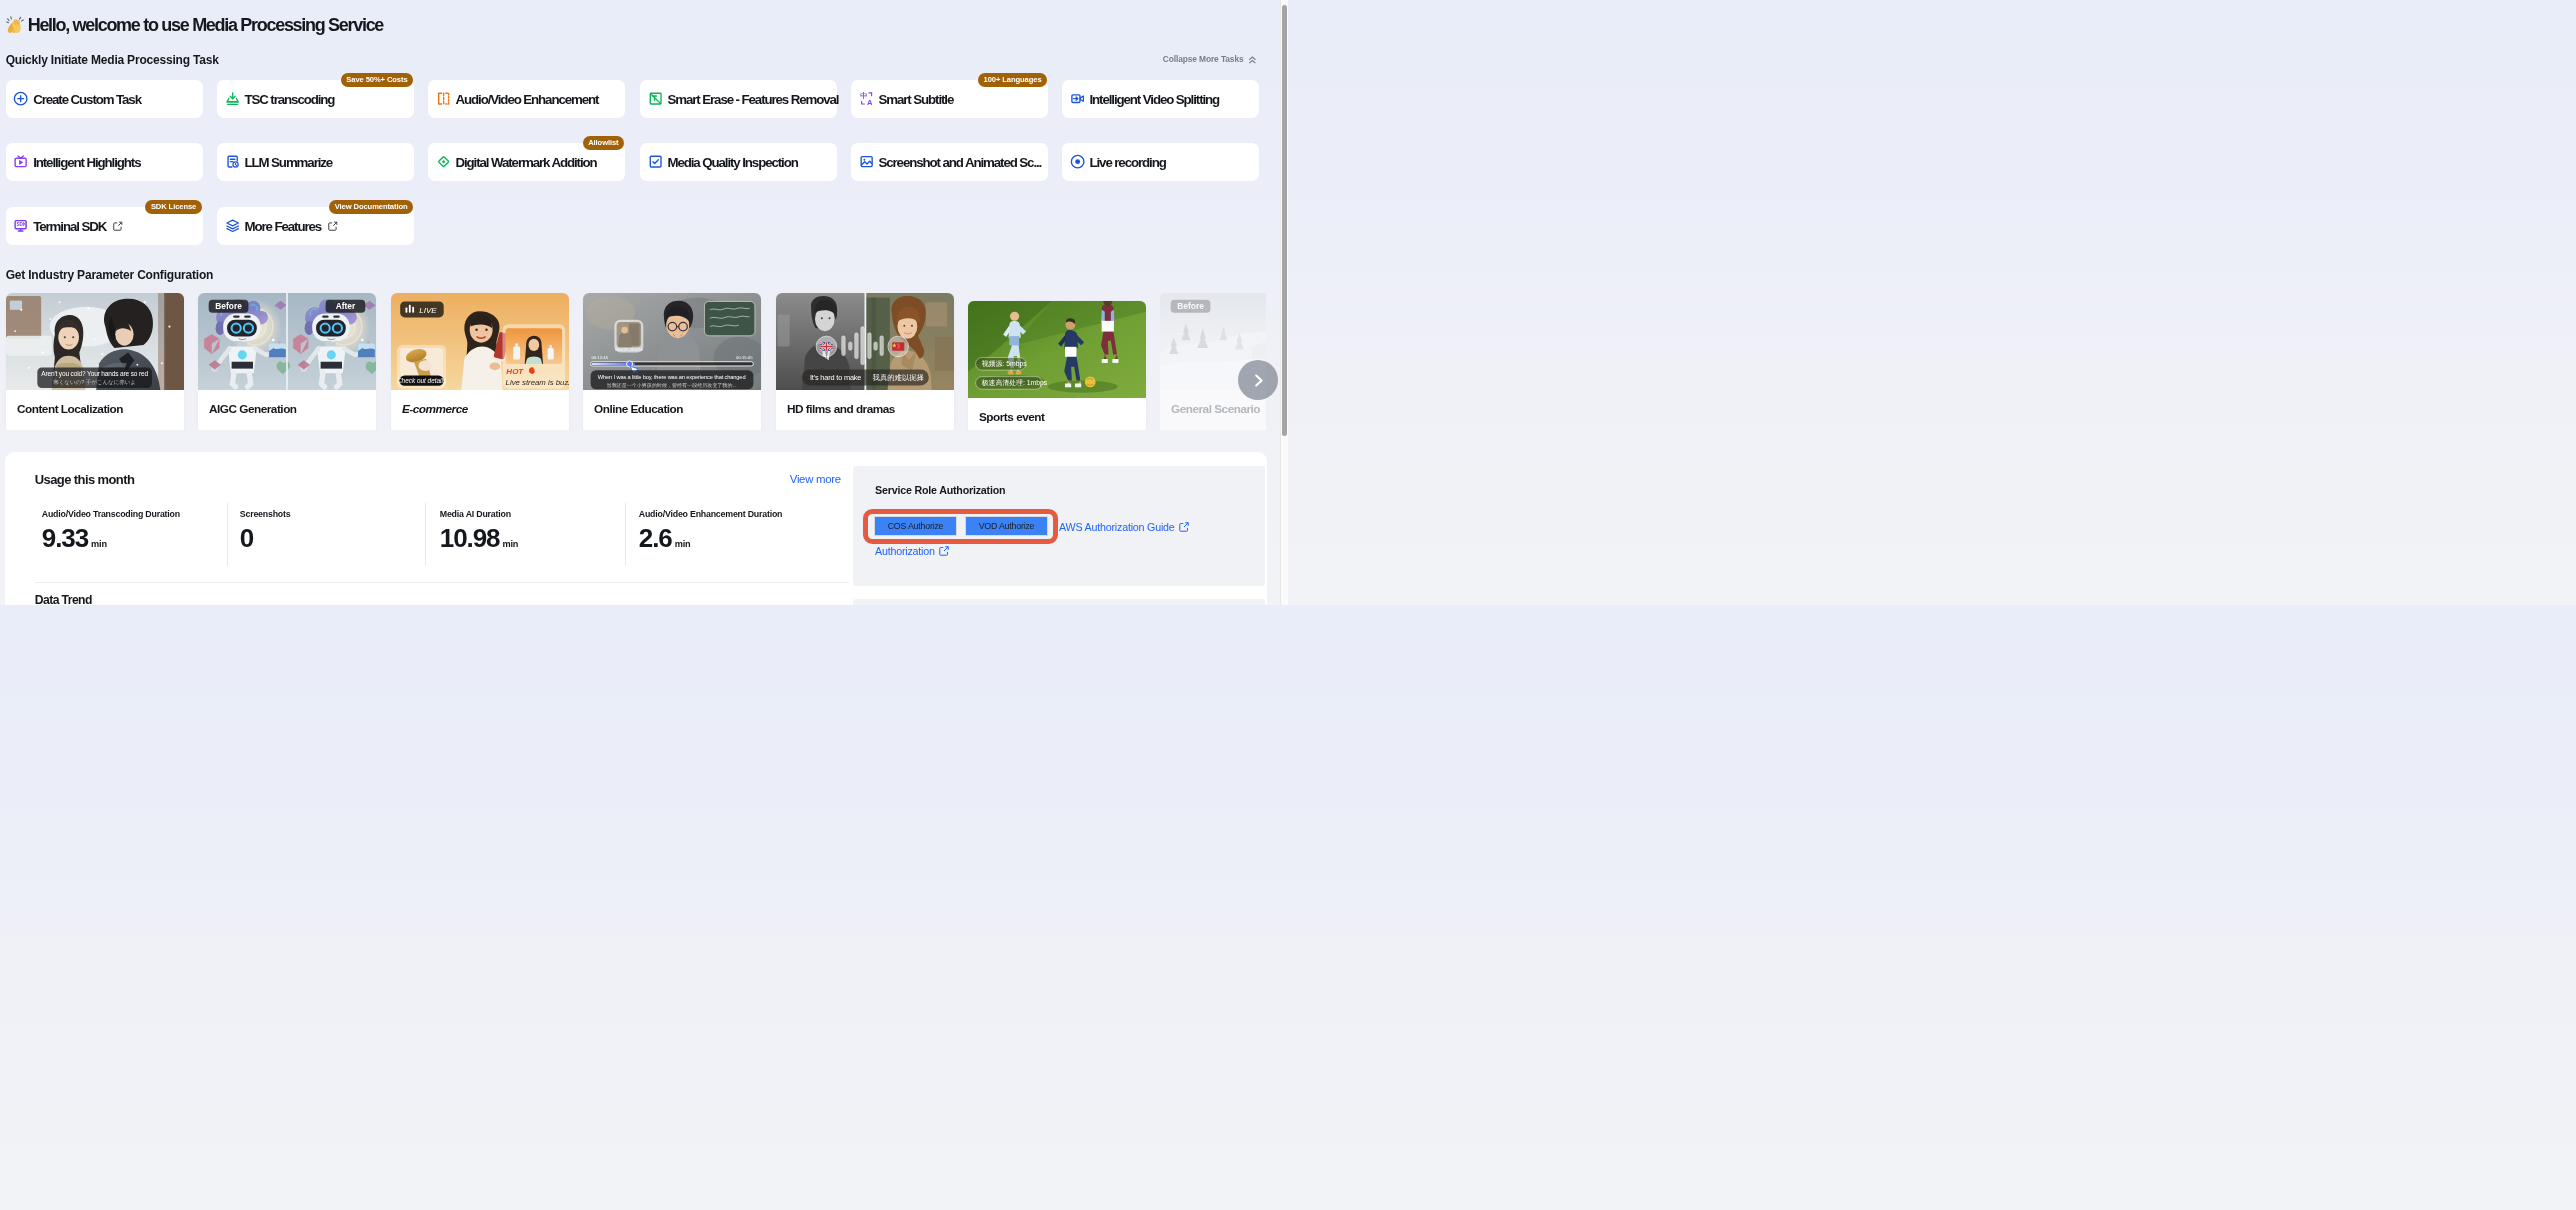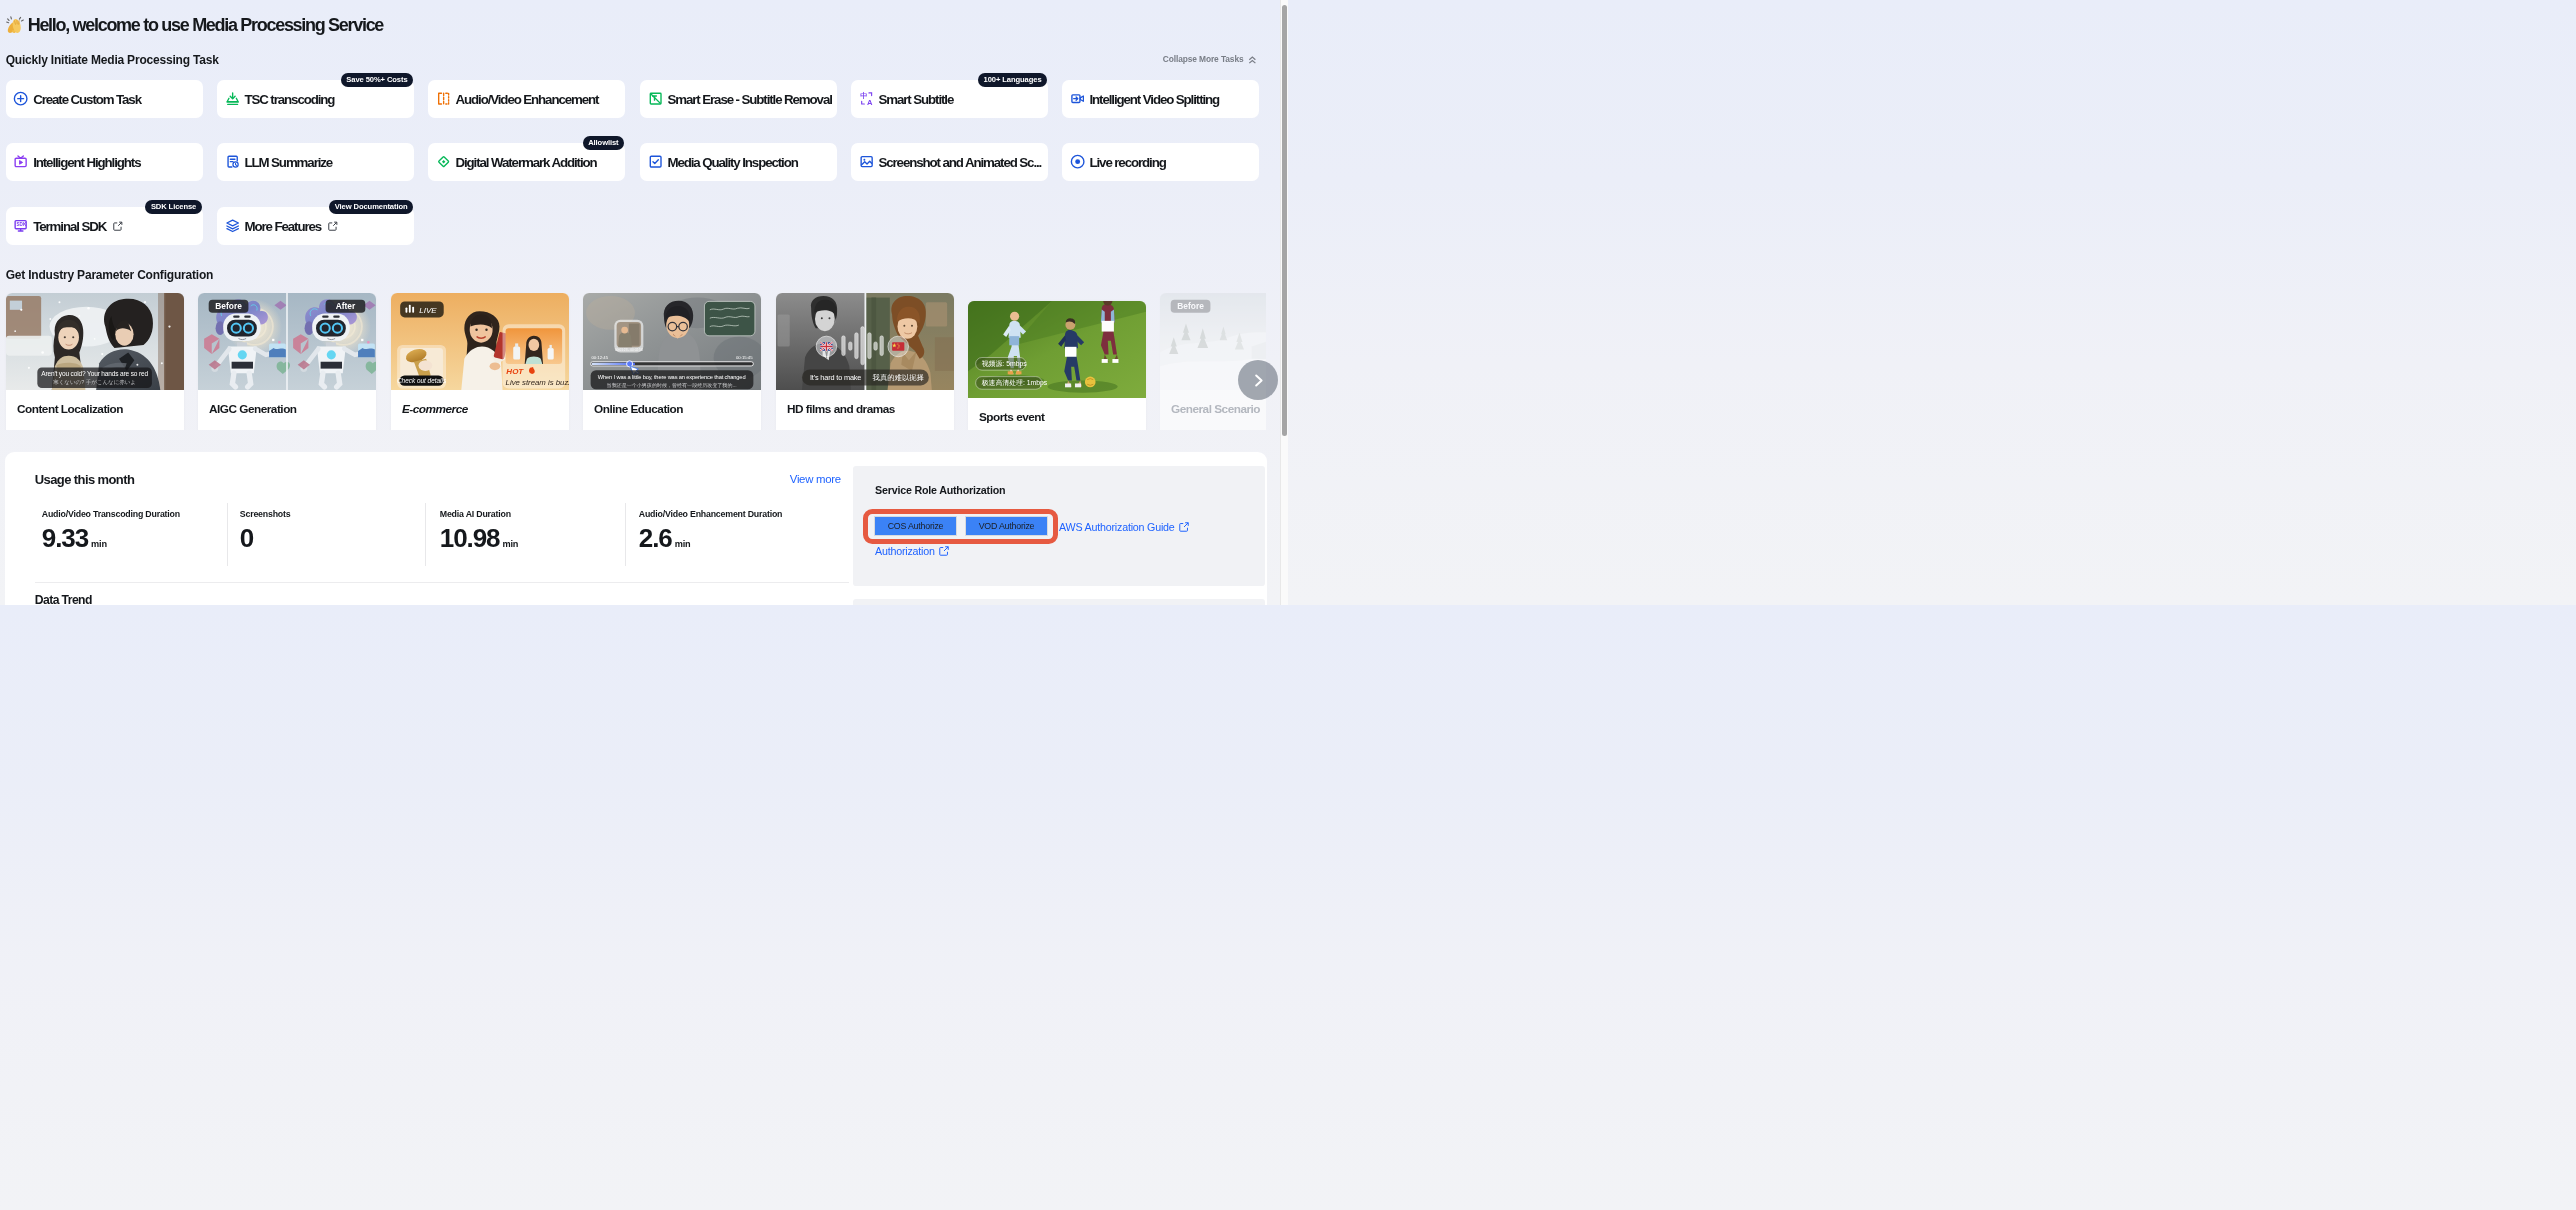--- a/index.html
+++ b/index.html
@@ -5,21 +5,21 @@
 body{font-family:"Liberation Sans",sans-serif;position:relative;color:#15181c;
 background:linear-gradient(180deg,#e9edf9 0%,#ebeef8 30%,#f0f1f7 60%,#f2f3f6 100%)}
 .abs{position:absolute}
 .h1{position:absolute;left:4.6px;top:14.5px;font-size:18px;font-weight:700;letter-spacing:-1.3px;display:flex;align-items:center}
 .h1 svg{margin-right:3.1px}
 .sechead{position:absolute;font-size:12px;font-weight:700;letter-spacing:-0.2px}
 .collapse{position:absolute;top:54px;right:30px;font-size:8.4px;color:#787d86;font-weight:700;letter-spacing:-0.1px;display:flex;align-items:center}
 .tc{position:absolute;width:197px;height:38px;background:#fff;border-radius:6.9px;display:flex;align-items:center;padding-left:7.6px}
 .tc .ti{width:15.3px;height:15.3px;flex:0 0 15.3px}
 .tc .tt{font-size:13.3px;font-weight:700;letter-spacing:-1.1px;margin-left:4.6px;white-space:nowrap}
-.badge{position:absolute;top:-6.9px;right:0.8px;height:13.7px;line-height:13.7px;padding:0 5.7px;border-radius:6.9px;background:#0f172a;color:#fff;font-size:7.6px;font-weight:700;letter-spacing:-0.1px}
+.badge{position:absolute;top:-6.9px;right:0.8px;height:13.7px;line-height:13.7px;padding:0 5.7px;border-radius:6.9px;background:#a16207;color:#fff;font-size:7.6px;font-weight:700;letter-spacing:-0.1px}
 .elink{margin-left:6.9px;flex:0 0 10px}
 .ic{position:absolute;width:178px;height:157px;border-radius:6.1px;background:#fff;overflow:hidden;box-shadow:0 0.8px 2.3px rgba(20,30,60,.05)}
 .ic .img{width:178px;height:97px;position:relative;overflow:hidden}
 .ic .lbl{position:absolute;left:11px;top:109px;font-size:11.8px;font-weight:700;letter-spacing:-0.5px}
 .carousel{position:absolute;left:0;top:293px;width:1266px;height:137px;overflow:hidden}
 .botcard{position:absolute;left:4.8px;top:452px;width:1262px;height:183px;background:#fff;border-radius:9.2px}
 .statlbl{position:absolute;font-size:8.8px;font-weight:700;letter-spacing:-0.2px}
 .statnum{position:absolute;font-size:26px;font-weight:700;letter-spacing:-1.1px;line-height:30.5px}
 .statnum .min{font-size:9.2px;font-weight:700;letter-spacing:-0.2px;margin-left:3.1px}
 .vline{position:absolute;width:0.8px;background:#e8e8ea}
@@ -81,21 +81,21 @@
         <path d="M12.8 3h3.7v14h-3.7" stroke="#ef7005" stroke-width="1.8" stroke-linecap="round" stroke-linejoin="round" stroke-dasharray="2 2"></path>
       </svg>
       <span class="tt">Audio/Video Enhancement</span>
     </div>
 <div class="tc" style="left:640px;top:80px">
       <svg class="ti" viewBox="0 0 20 20" fill="none">
         <rect x="3" y="3" width="14" height="14" rx="1" stroke="#06b858" stroke-width="1.8"></rect>
         <path d="M3.5 3.5L16.5 16.5" stroke="#06b858" stroke-width="1.8"></path>
         <path d="M6 6.5h5M8.5 6.5v5.5" stroke="#06b858" stroke-width="1.8" stroke-linecap="round"></path>
       </svg>
-      <span class="tt">Smart Erase - Subtitle Removal</span>
+      <span class="tt">Smart Erase - Features Removal</span>
     </div>
 <div class="tc" style="left:851px;top:80px">
       <svg class="ti" viewBox="0 0 20 20" fill="none">
         <text x="1.5" y="9.5" font-family="Liberation Sans" font-size="9.5" font-weight="700" fill="#7c43f0" stroke="none">中</text>
         <text x="10.5" y="18" font-family="Liberation Sans" font-size="10" font-weight="700" fill="#7c43f0" stroke="none">A</text>
         <path d="M13 2.5h3.5v3.5" stroke="#7c43f0" stroke-width="1.5" stroke-linecap="round"></path>
         <path d="M3.5 13.5v3.5H7" stroke="#7c43f0" stroke-width="1.5" stroke-linecap="round"></path>
       </svg>
       <span class="tt">Smart Subtitle</span>
       <div class="badge">100+ Languages</div>

